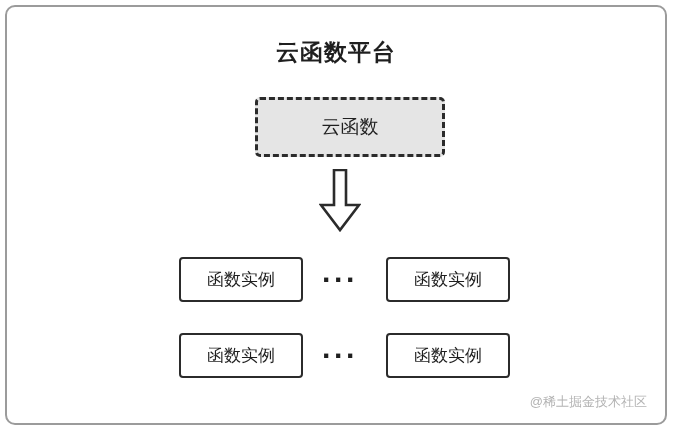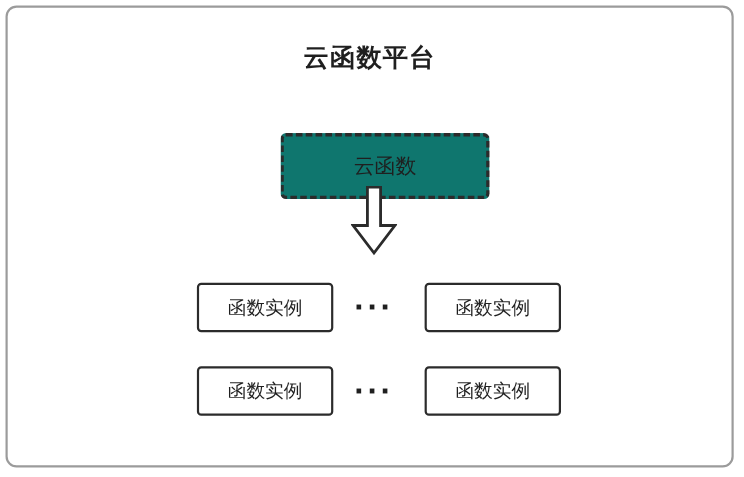--- a/index.html
+++ b/index.html
@@ -34,26 +34,26 @@
     width: 100%;
     text-align: center;
     font-size: 23px;
     font-weight: bold;
     color: var(--text-color, #1f1f1f);
     letter-spacing: 1px;
   }
   .cloud-box {
     position: absolute;
     left: 248px;
-    top: 114px;
+    top: 90px;
     width: 190px;
     height: 60px;
     border: 3px dashed #2b2b2b;
     border-radius: 5px;
-    background: #0f766e;
+    background: #e5e5e5;
     display: flex;
     align-items: center;
     justify-content: center;
     font-size: 19px;
     color: var(--text-color, #1f1f1f);
     box-sizing: border-box;
   }
   .arrow {
     position: absolute;
     left: 312px;
@@ -127,15 +127,16 @@
     <div class="inst row2 col-left">
       <span>函数实例</span>
     </div>
 
     <div class="dots row2">···</div>
 
     <div class="inst row2 col-right">
       <span>函数实例</span>
     </div>
 
+    <div class="watermark">@稀土掘金技术社区</div>
 
   </div>
 </div>
 
 </body></html>

